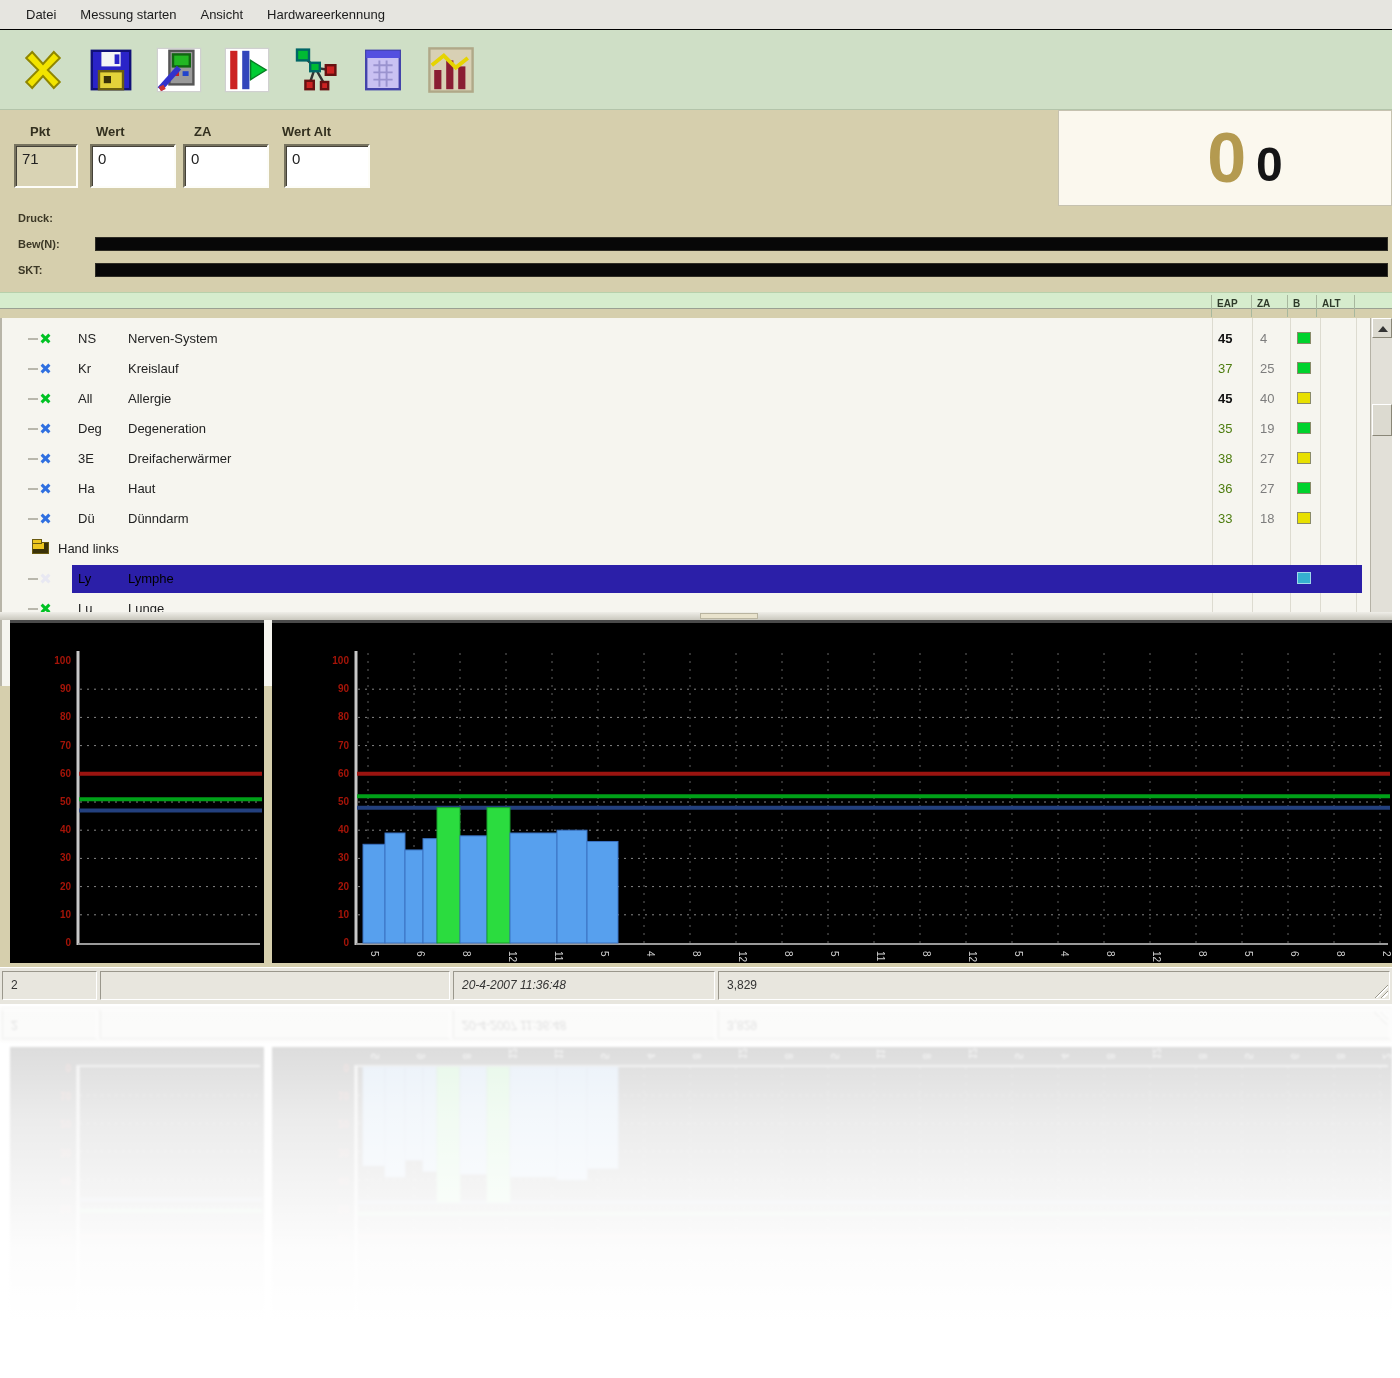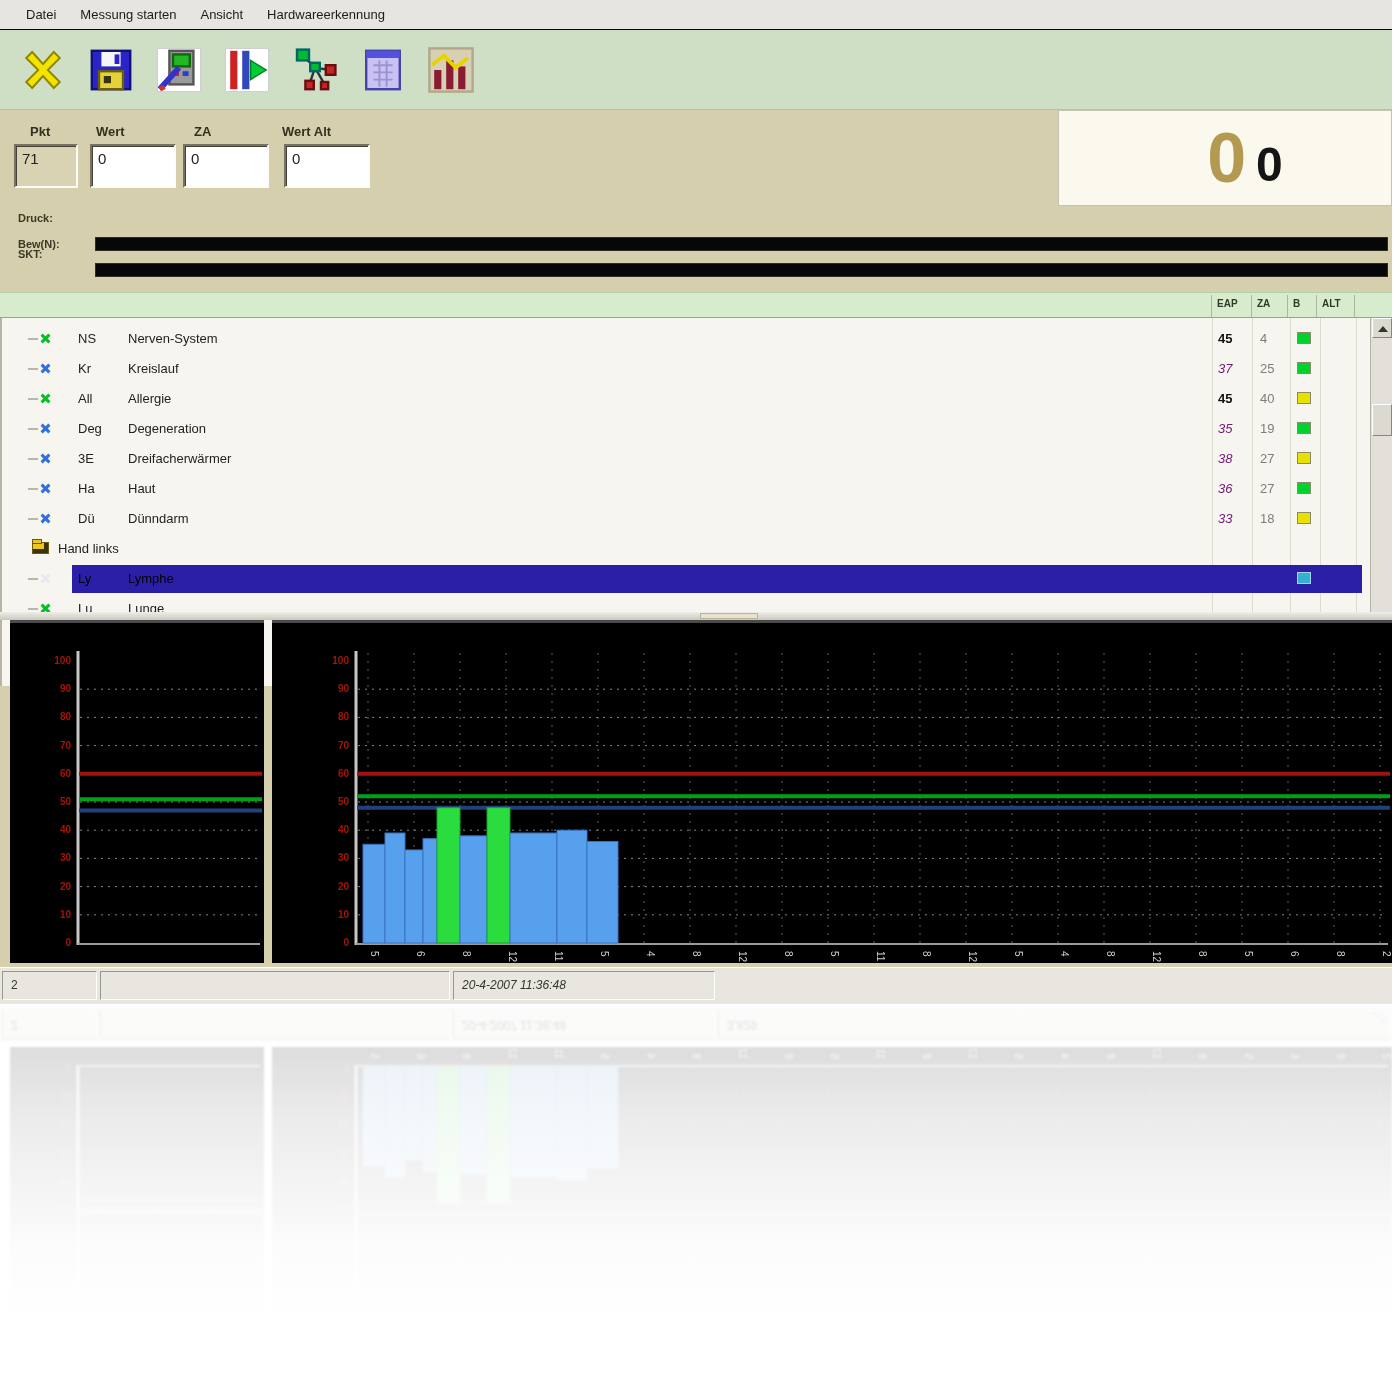--- a/index.html
+++ b/index.html
@@ -22,40 +22,40 @@
   .flabel{position:absolute;top:14px;font-size:13px;font-weight:bold;color:#33301f;}
   .field{position:absolute;top:34px;height:44px;background:#fff;border:2px solid;border-color:#77735f #fdfdf8 #fdfdf8 #77735f;box-shadow:inset 1px 1px 0 #444138;font-size:15px;color:#222;padding:4px 6px;}
   .field.ro{background:#d9d3b4;}
   .bigdisplay{position:absolute;left:1058px;top:0px;width:334px;height:96px;background:#fbf8ee;border:1px solid #c6c2b0;display:flex;align-items:center;justify-content:center;padding-left:40px;}
   .bigdisplay .gold{font-size:70px;font-weight:bold;color:#b49a50;line-height:1;}
   .bigdisplay .blk{font-size:48px;font-weight:bold;color:#151515;line-height:1;margin-left:10px;margin-top:14px;}
   .glabel{position:absolute;left:18px;font-size:11px;font-weight:bold;color:#3c3826;}
   .gbar{position:absolute;left:95px;width:1293px;height:14px;background:#070707;border:1px solid #2e2c24;}
 
   
-  .listheader{position:absolute;left:0;top:292px;width:100%;height:26px;background:#d6eccd;border-top:1px solid #b7d0ab;border-bottom:1px solid #9aa092;}
+  .listheader{position:absolute;left:0;top:292px;width:100%;height:17px;background:#d6eccd;border-top:1px solid #b7d0ab;border-bottom:1px solid #9aa092;}
   .lhcell{position:absolute;top:5px;font-size:10px;font-weight:bold;color:#2e3a2a;}
   .lhsep{position:absolute;top:2px;height:22px;width:1px;background:#a8b89e;}
 
   
   .list{position:absolute;left:0;top:318px;width:100%;height:368px;background:#f6f5ef;overflow:hidden;border-left:2px solid #b8b5a8;}
   .colsep{position:absolute;top:0;height:100%;width:1px;background:#dddbd0;}
   .lrow{position:absolute;left:0;width:100%;height:30px;font-size:13px;color:#222;}
   .lrow .hl{position:absolute;left:70px;right:30px;top:1px;bottom:1px;background:#2b1fa8;}
   .node{position:absolute;left:38px;top:9px;width:11px;height:11px;transform:rotate(45deg);}
   .node::before,.node::after{content:"";position:absolute;background:currentColor;}
   .node::before{left:4px;top:0;width:3px;height:11px;}
   .node::after{left:0;top:4px;width:11px;height:3px;}
   .dash{position:absolute;left:26px;top:14px;width:10px;height:2px;background:#b9b7ac;}
   .code{position:absolute;left:76px;top:7px;width:46px;}
   .iname{position:absolute;left:126px;top:7px;}
   .eap{position:absolute;left:1216px;top:7px;width:34px;}
   .za{position:absolute;left:1258px;top:7px;width:30px;color:#7d7d7d;}
   .box{position:absolute;left:1295px;top:8px;width:14px;height:12px;border:1px solid #8a8a6a;}
-  .eap.blue{color:#701a75;font-style:italic;} .eap.boldblack{color:#111;font-weight:bold;}
+  .eap.blue{color:#4d7c0f;} .eap.boldblack{color:#111;font-weight:bold;}
   .box.green{background:#00d22d;} .box.yellow{background:#e8e000;} .box.teal{background:#35b0d0;border-color:#9fd8ea;}
   .sel .code,.sel .iname{color:#000000;z-index:2;}
   .folder{position:absolute;left:30px;top:8px;width:17px;height:12px;background:#eec71e;border:1px solid #6a5a10;box-shadow:inset -4px -4px 0 #3a3208;}
   .folder::before{content:"";position:absolute;left:-1px;top:-4px;width:8px;height:3px;background:#eec71e;border:1px solid #6a5a10;}
   .fname{position:absolute;left:56px;top:7px;}
 
   
   .vscroll{position:absolute;right:0;top:0;width:22px;height:100%;background:#e2e0d8;border-left:1px solid #b5b2a6;}
   .sbtn{position:absolute;left:1px;width:20px;height:20px;background:#dcdad0;border:1px solid;border-color:#fff #8a8778 #8a8778 #fff;}
   .sbtn .tri{position:absolute;left:5px;width:0;height:0;border-left:5px solid transparent;border-right:5px solid transparent;}
@@ -171,21 +171,21 @@
     <div class="field" style="left:183px;width:86px">0</div>
     <div class="field" style="left:284px;width:86px">0</div>
 
     <div class="bigdisplay">
       <span class="gold">0</span>
       <span class="blk">0</span>
     </div>
 
     <span class="glabel" style="top:102px">Druck:</span>
     <span class="glabel" style="top:128px">Bew(N):</span>
-    <span class="glabel" style="top:138px">SKT:</span>
+    <span class="glabel" style="top:154px">SKT:</span>
     <div class="gbar" style="top:127px"></div>
     <div class="gbar" style="top:153px"></div>
   </div>
 
   <div class="listheader">
     <div class="lhsep" style="left:1211px"></div>
     <span class="lhcell" style="left:1217px">EAP</span>
     <div class="lhsep" style="left:1251px"></div>
     <span class="lhcell" style="left:1257px">ZA</span>
     <div class="lhsep" style="left:1287px"></div>
@@ -411,20 +411,23 @@
           <rect x="238" y="210.02" width="47" height="109.97999999999999" fill="#57a0ee" stroke="#3a72c2" stroke-width="1"></rect>
           <rect x="285" y="207.2" width="30" height="112.80000000000001" fill="#57a0ee" stroke="#3a72c2" stroke-width="1"></rect>
           <rect x="315" y="218.48000000000002" width="31" height="101.51999999999998" fill="#57a0ee" stroke="#3a72c2" stroke-width="1"></rect>
         </svg>
   </div>
 
   <div class="statusbar">
     <div class="scell c1">2</div>
     <div class="scell c2"></div>
     <div class="scell c3">20-4-2007 11:36:48</div>
+    <div class="scell c4"><span>3,829</span>
+      <div class="grip"></div>
+    </div>
   </div>
 
 </div>
 <div id="reflection">
       <div class="mirror">
         <div>
 
   <div class="chartL">
     <svg width="254" height="343">
               <text x="61" y="41" text-anchor="end" font-size="10" font-weight="bold" fill="#a51408">100</text>

